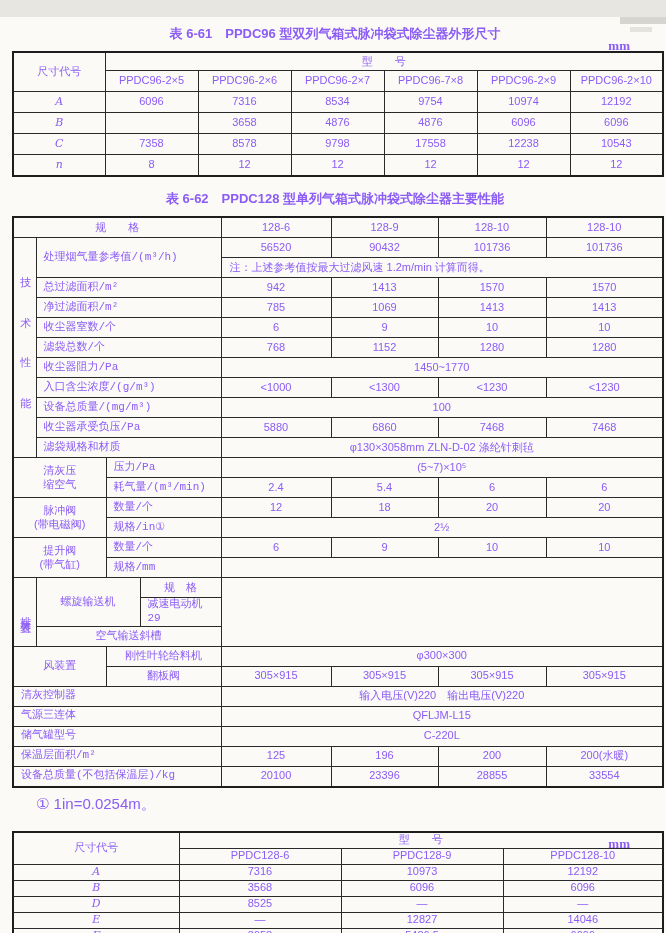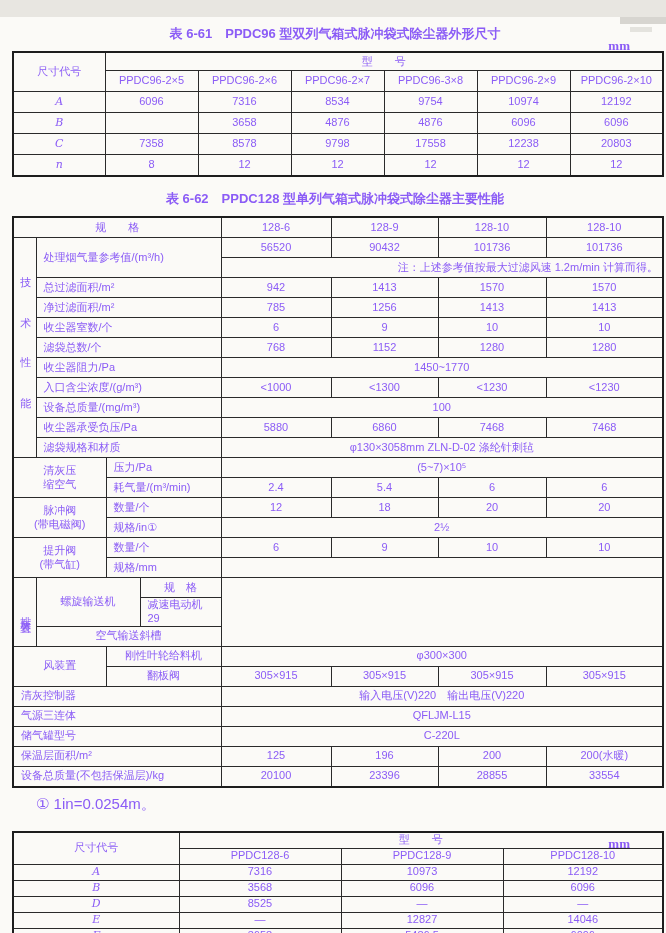--- a/index.html
+++ b/index.html
@@ -30,23 +30,23 @@
            text-align:center; font-weight:normal; overflow:hidden;
            line-height:1.25; }
   .outer { border: 2px solid #1d1d1d; }
 
   
   .t61 td, .t61 th { height: 20px; }
   .t61 .h1 { height: 17px; }
 
   
   .t62 td, .t62 th { height: 19px; font-size:11px; }
-  .t62 .lbl { text-align:left; padding-left:7px; }
+  .t62 .lbl { text-align:left; padding-left:7px;font-family:Liberation Mono, monospace; }
   .t62 .grp { white-space: pre-line; }
-  .t62 .note { text-align:right; padding-left:8px; }
+  .t62 .note { text-align:left; padding-left:8px; }
   .vstrip {
     writing-mode: vertical-lr; text-orientation: upright;
     padding: 2px 0; letter-spacing: 40px; font-size:11.5px;
   }
   .vstrip-sm {
     writing-mode: vertical-lr; text-orientation: upright;
     padding: 2px 0; letter-spacing: 2px; font-size:11.5px;
   }
 
   
@@ -85,21 +85,21 @@
     </colgroup>
     <tbody>
         <tr>
       <th rowspan="2">尺寸代号</th>
       <th colspan="6" class="h1">型　　号</th>
     </tr>
     <tr>
       <th>PPDC96-2×5</th>
       <th>PPDC96-2×6</th>
       <th>PPDC96-2×7</th>
-      <th>PPDC96-3×8</th>
+      <th>PPDC96-7×8</th>
       <th>PPDC96-2×9</th>
       <th>PPDC96-2×10</th>
     </tr>
     <tr>
       <td class="math">A</td>
       <td>6096</td>
       <td>7316</td>
       <td>8534</td>
       <td>9754</td>
       <td>10974</td>
@@ -114,21 +114,21 @@
       <td>6096</td>
       <td>6096</td>
     </tr>
     <tr>
       <td class="math">C</td>
       <td>7358</td>
       <td>8578</td>
       <td>9798</td>
       <td>17558</td>
       <td>12238</td>
-      <td>20803</td>
+      <td>10543</td>
     </tr>
     <tr>
       <td class="math">n</td>
       <td>8</td>
       <td>12</td>
       <td>12</td>
       <td>12</td>
       <td>12</td>
       <td>12</td>
     </tr>
@@ -177,21 +177,21 @@
     <tr>
       <td colspan="3" class="lbl">总过滤面积/m²</td>
       <td>942</td>
       <td>1413</td>
       <td>1570</td>
       <td>1570</td>
     </tr>
     <tr>
       <td colspan="3" class="lbl">净过滤面积/m²</td>
       <td>785</td>
-      <td>1256</td>
+      <td>1069</td>
       <td>1413</td>
       <td>1413</td>
     </tr>
     <tr>
       <td colspan="3" class="lbl">收尘器室数/个</td>
       <td>6</td>
       <td>9</td>
       <td>10</td>
       <td>10</td>
     </tr>

